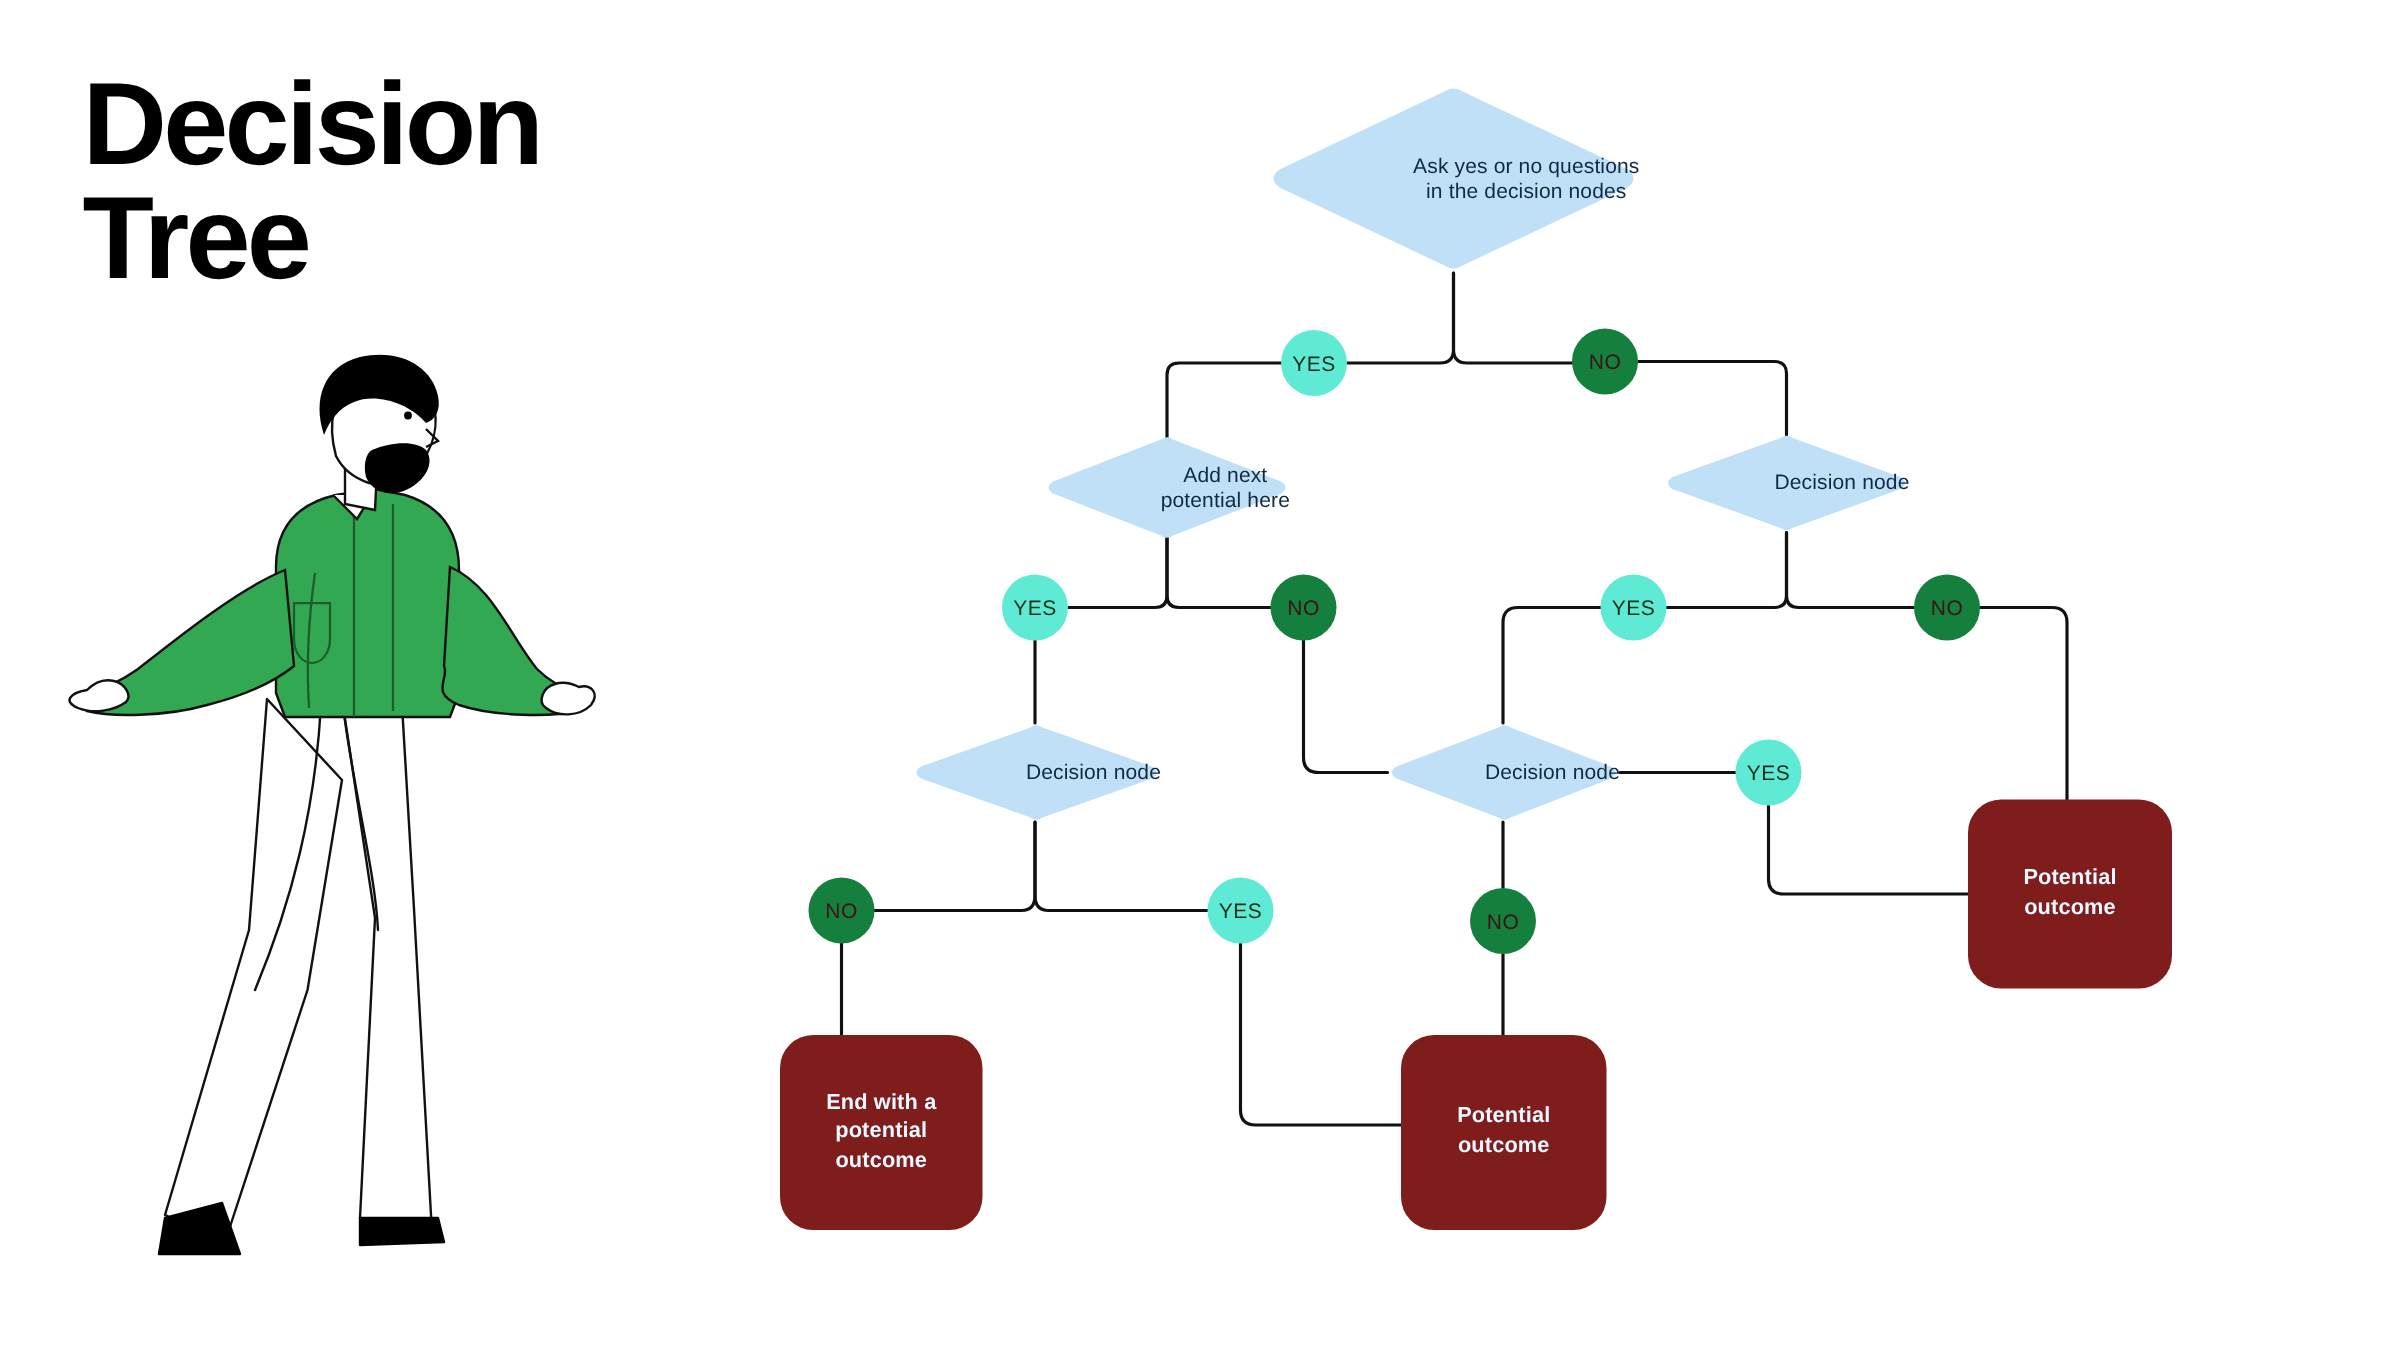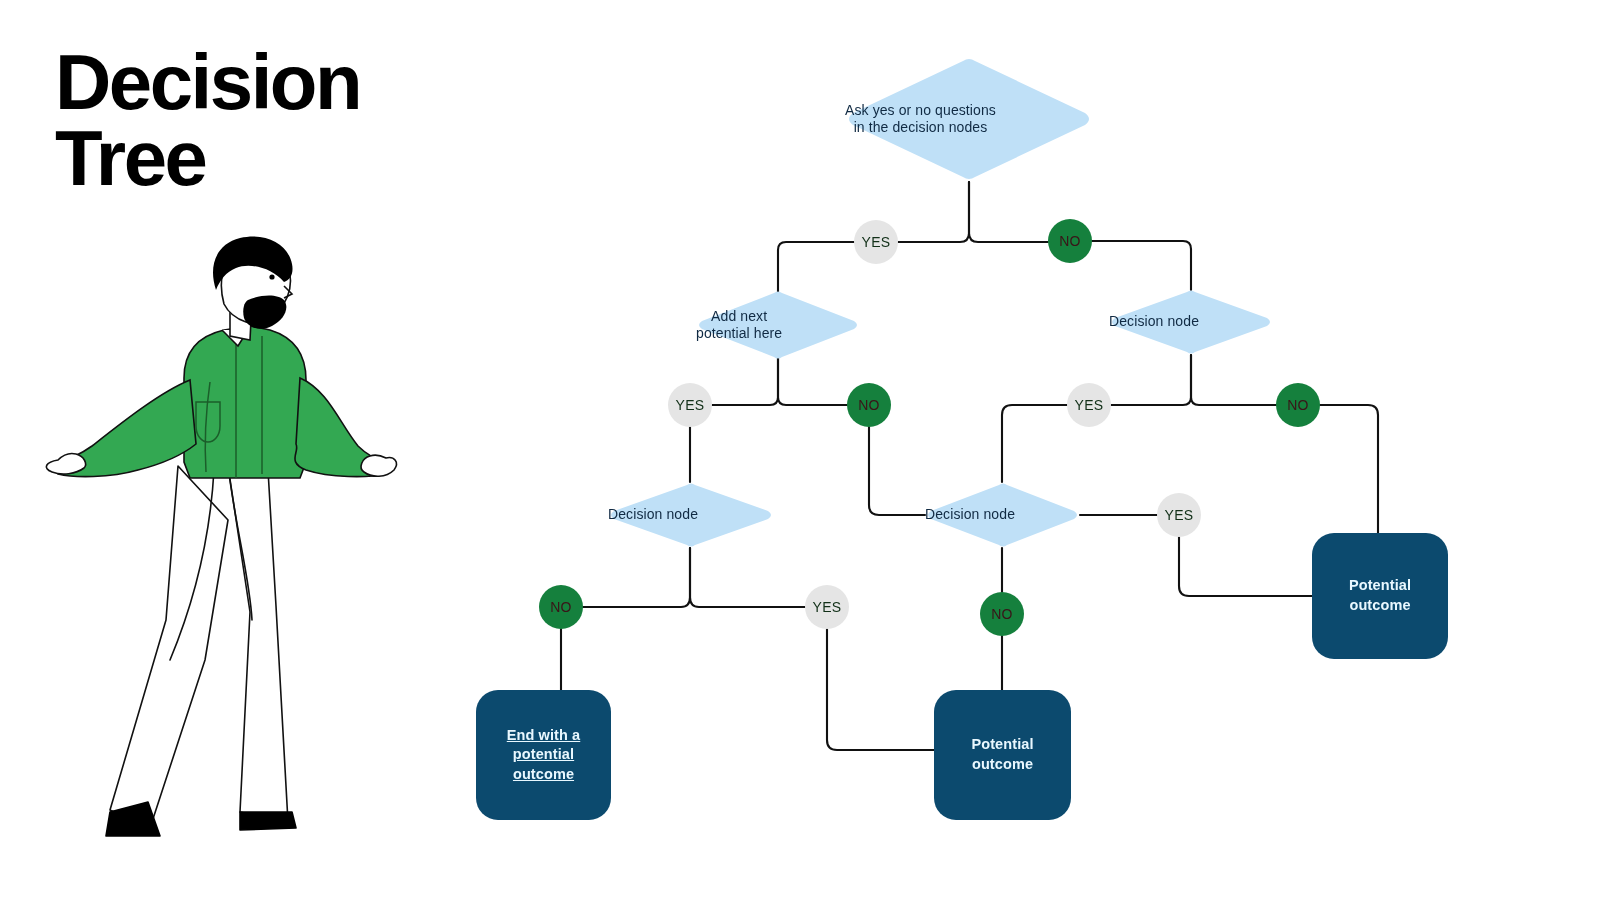--- a/index.html
+++ b/index.html
@@ -23,42 +23,42 @@
 
   
   svg.layer{position:absolute;left:0;top:0;width:1600px;height:900px;overflow:visible;}
   #edges{z-index:1;}
   #person{z-index:1;}
 
   
   .node{position:absolute;z-index:3;}
 
   .diamond{
-    display:flex;align-items:center;justify-content:flex-start;
+    display:flex;align-items:center;justify-content:flex-end;
     text-align:center;
     color:#10243a;
   }
   .diamond .dlabel{
     position:relative;z-index:2;
     font-size:14px;line-height:1.25;white-space:pre-line;
     color:#102a43;letter-spacing:.1px;
   }
   .dshape{position:absolute;left:0;top:0;width:100%;height:100%;z-index:1;}
 
   .badge{
     border-radius:50%;
     display:flex;align-items:center;justify-content:center;
     font-size:14px;color:#16281c;letter-spacing:.3px;
     z-index:4;
   }
-  .badge.yes{background:#e5e5e5;color:#123018;}
+  .badge.yes{background:#5eead4;color:#123018;}
   .badge.no{background:#15803d;color:#3a1418;}
 
   .outcome{
-    background:#0c4a6e;
+    background:#7f1d1d;
     border-radius:22px;
     display:flex;align-items:center;justify-content:center;
     text-align:center;
     color:#e9f8ff;font-weight:bold;font-size:14.5px;line-height:1.35;
     white-space:pre-line;letter-spacing:.1px;
     z-index:3;
   }
 </style>
 </head>
 <body>
@@ -240,21 +240,21 @@
     <span>YES</span>
   </div>
 
   <div class="node badge yes" style="left:1157px;top:493px;width:44px;height:44px;">
     <span>YES</span>
   </div>
   <div class="node badge no" style="left:980px;top:592px;width:44px;height:44px;">
     <span>NO</span>
   </div>
 
-  <div class="node outcome" style="left:476px;top:690px;width:135px;height:130px;text-decoration:underline;">
+  <div class="node outcome" style="left:520px;top:690px;width:135px;height:130px;">
     <span>End with a
 potential
 outcome</span>
   </div>
 
   <div class="node outcome" style="left:934px;top:690px;width:137px;height:130px;">
     <span>Potential
 outcome</span>
   </div>
 

